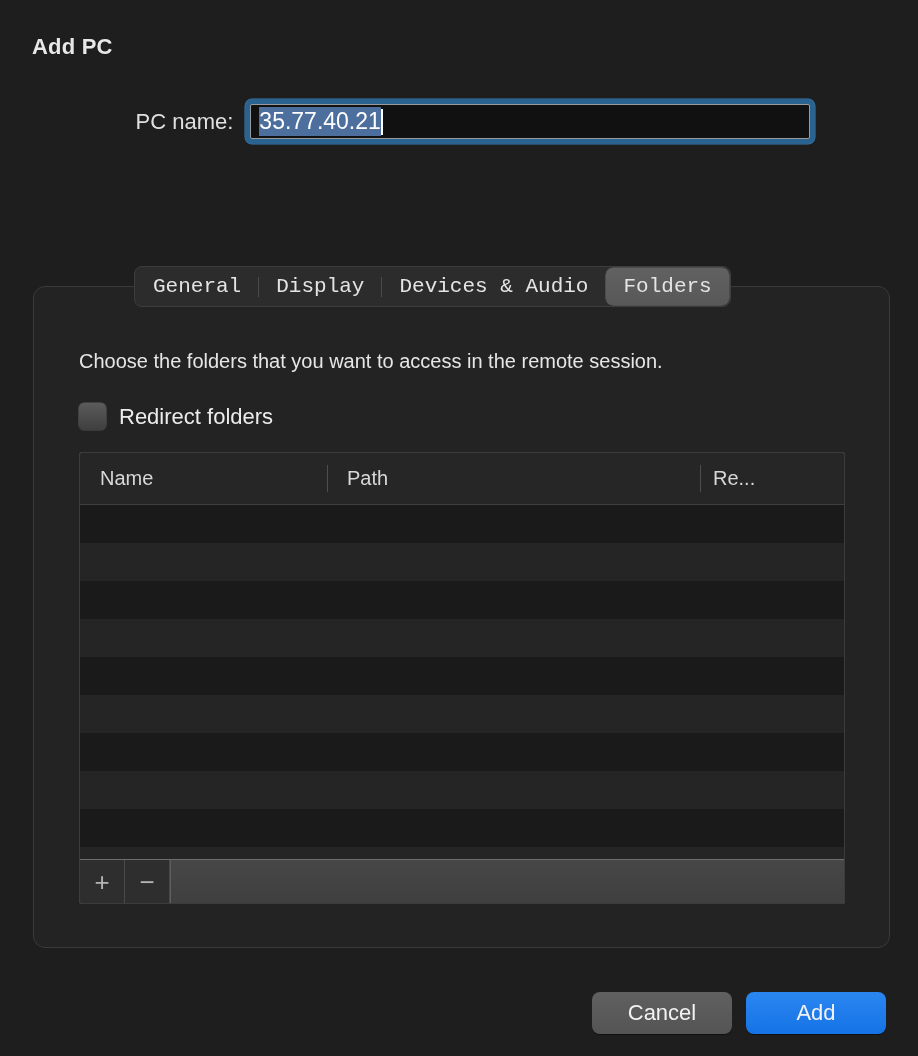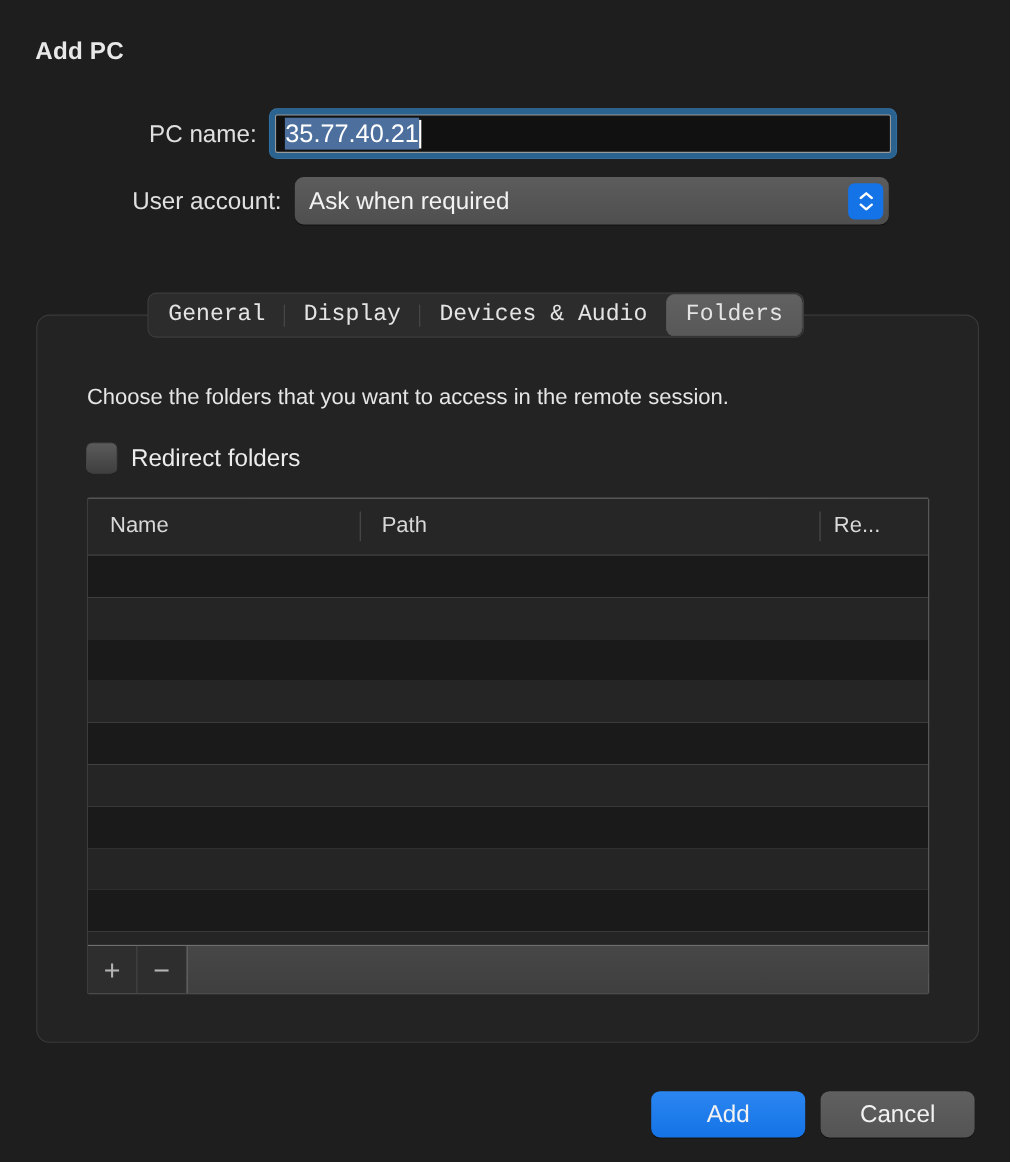--- a/index.html
+++ b/index.html
@@ -231,21 +231,21 @@
     content: "";
     position: absolute;
     left: 0;
     top: 12px;
     bottom: 12px;
     width: 1px;
     background: #4e4e4e;
   }
   .th-name { width: 247px; }
   .th-path { width: 373px; }
-  .th-re { width: 76px; padding-left: 13px; margin-left: 45px; }
+  .th-re { width: 76px; padding-left: 13px; }
   .th-pad { flex: 1; position: relative; }
   .th-pad::before {
     content: "";
     position: absolute;
     left: 0;
     top: 12px;
     bottom: 12px;
     width: 1px;
     background: #4e4e4e;
   }
@@ -325,34 +325,20 @@
   <div class="form-row row-pcname">
     <div class="form-label">PC name:</div>
     <div class="textfield-wrap">
       <div class="textfield">
         <span class="sel">35.77.40.21</span>
           <span class="caret"></span>
       </div>
     </div>
   </div>
 
-  <div class="form-row row-useracct">
-    <div class="form-label">User account:</div>
-    <div class="popup">
-      <span class="popup-value">Ask when required</span>
-      <span class="popup-stepper">
-        <svg class="chev" viewBox="0 0 13 7">
-          <polyline points="1.5,5.5 6.5,1.2 11.5,5.5" fill="none" stroke="#ffffff" stroke-width="2.1" stroke-linecap="round" stroke-linejoin="round"></polyline>
-        </svg>
-        <svg class="chev" viewBox="0 0 13 7">
-          <polyline points="1.5,1.5 6.5,5.8 11.5,1.5" fill="none" stroke="#ffffff" stroke-width="2.1" stroke-linecap="round" stroke-linejoin="round"></polyline>
-        </svg>
-      </span>
-    </div>
-  </div>
 
   <div class="groupbox"></div>
 
   <div class="tabbar">
     <div class="tab">General</div>
     <div class="tab-sep"></div>
     <div class="tab">Display</div>
     <div class="tab-sep"></div>
     <div class="tab">Devices &amp; Audio</div>
     <div class="tab-sep hidden"></div>
@@ -394,17 +380,17 @@
       </div>
       <div class="tbtn">
         <span class="tbtn-glyph">−</span>
       </div>
       <div class="tfoot-fill"></div>
     </div>
 
   </div>
 
   <div class="footer">
+    <div class="btn btn-cancel">Cancel</div>
     <div class="btn btn-default">Add</div>
-    <div class="btn btn-cancel">Cancel</div>
   </div>
 
 </div>
 
 </body></html>

